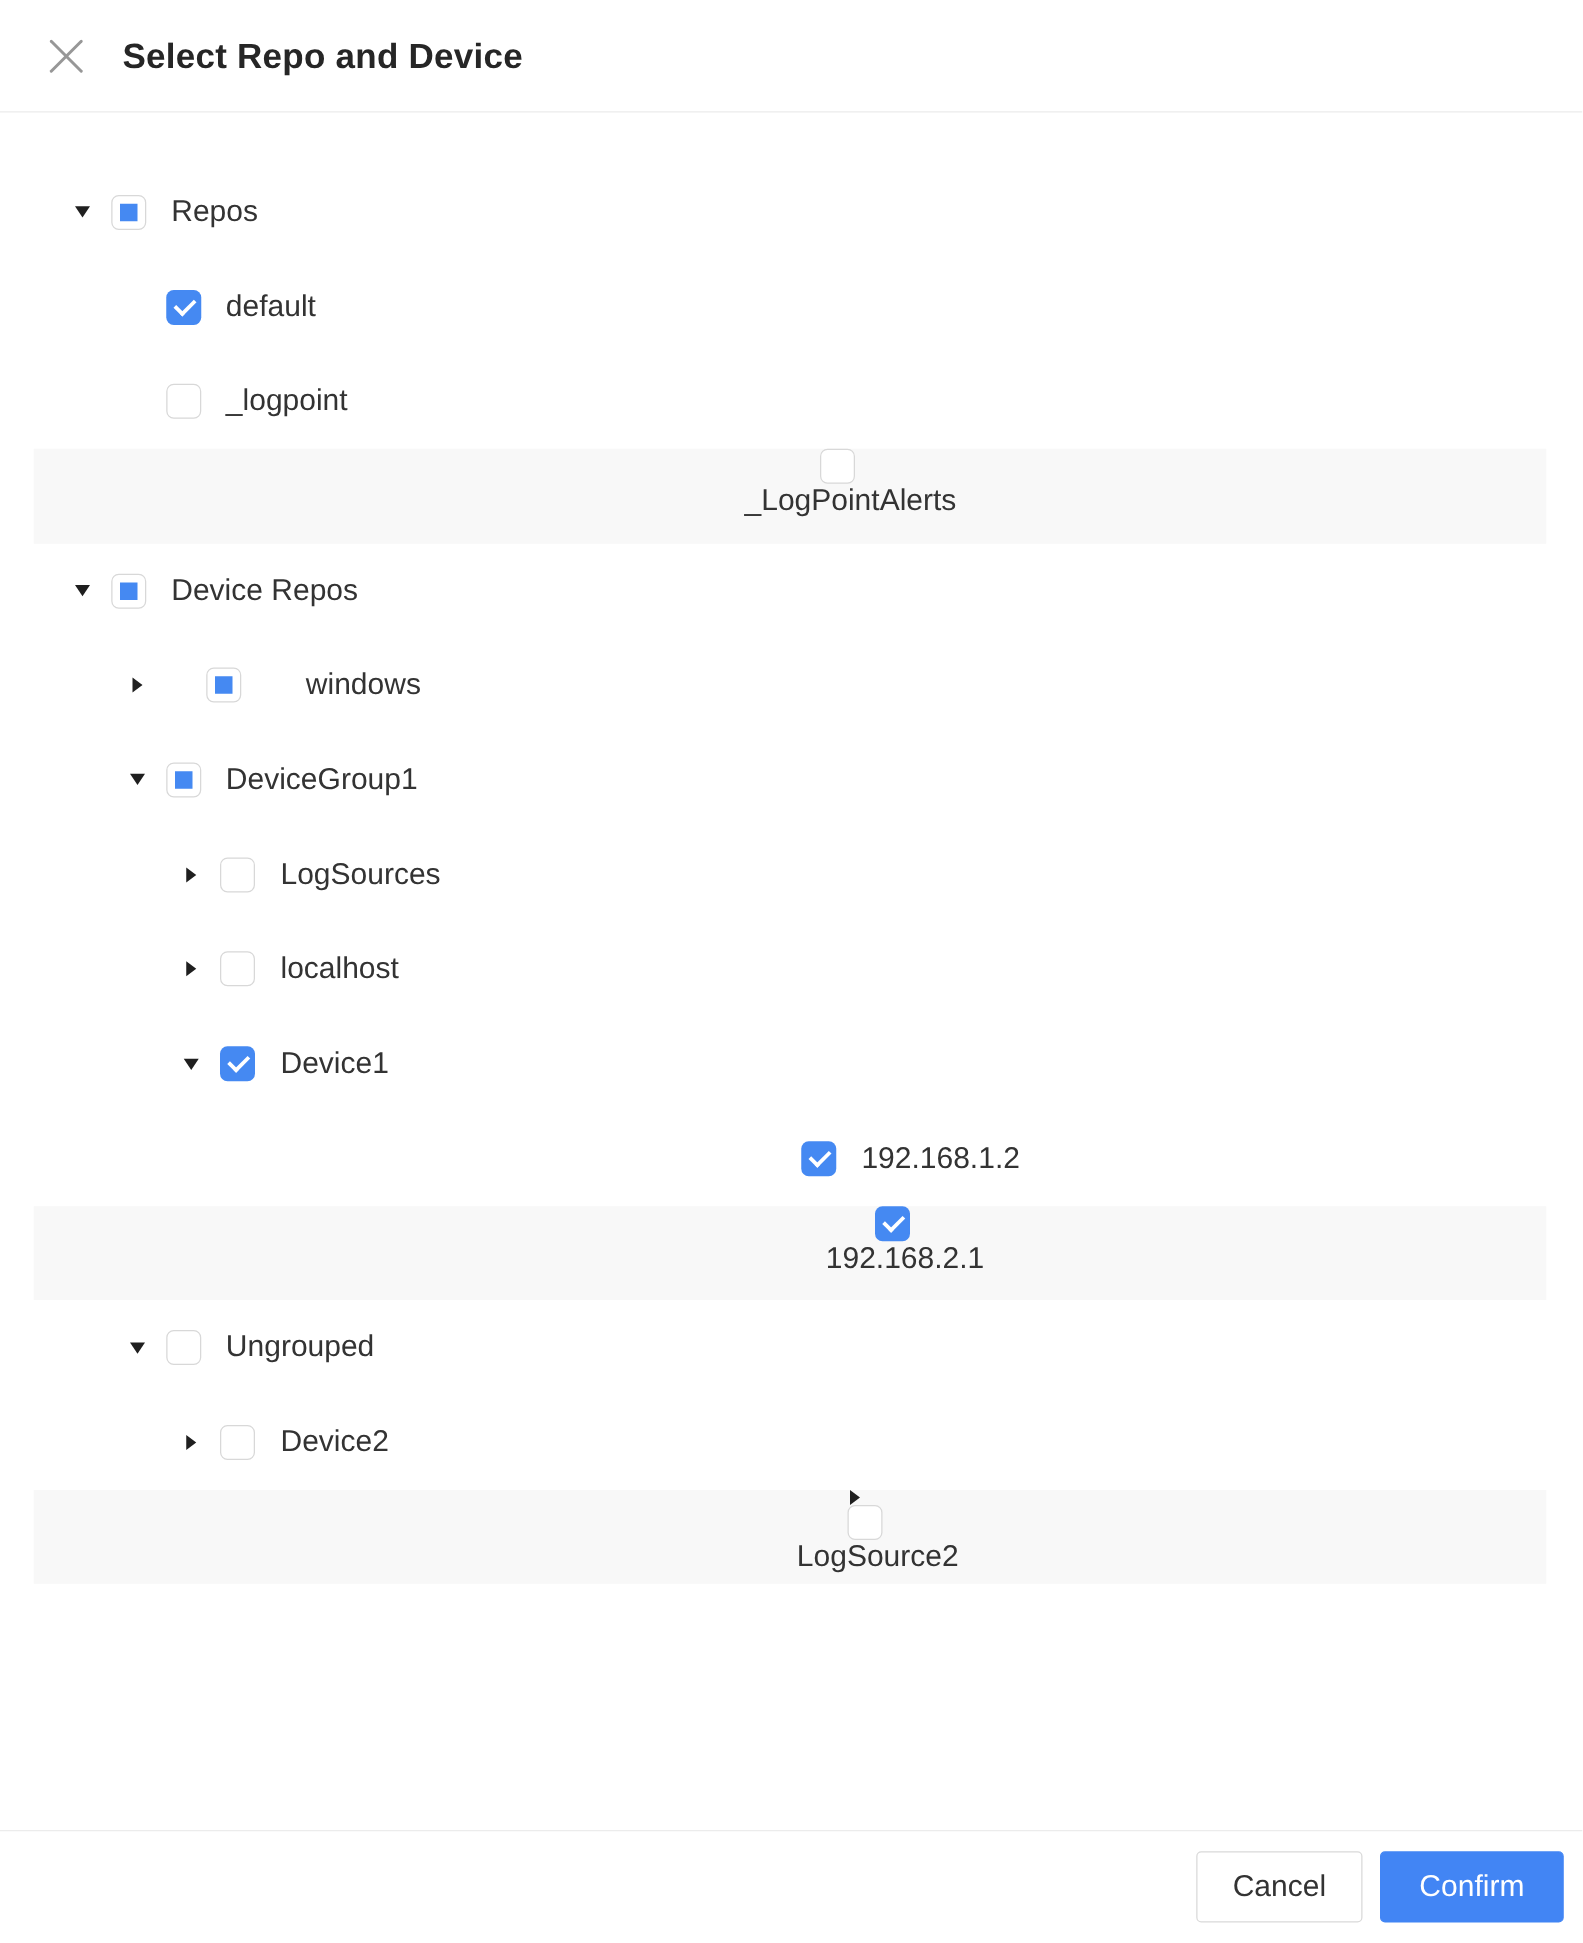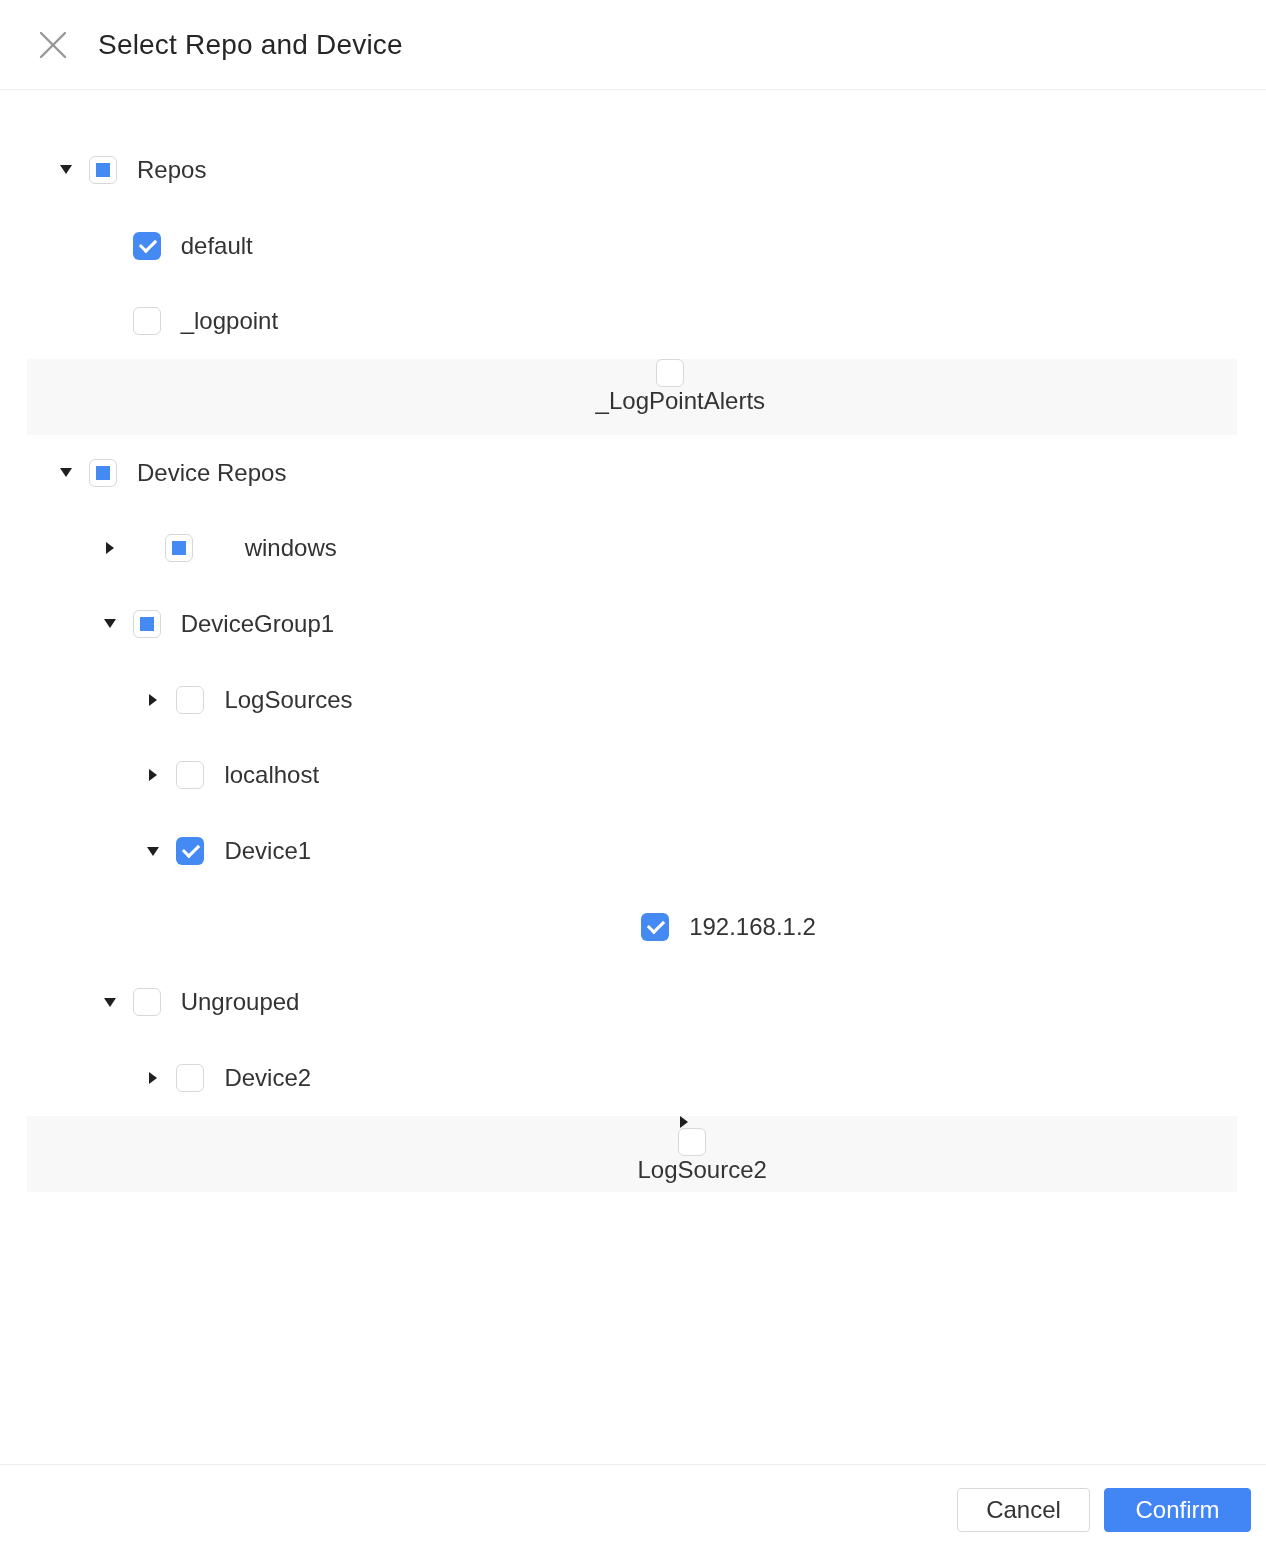--- a/index.html
+++ b/index.html
@@ -38,21 +38,21 @@
     width: 30px;
     height: 30px;
     display: flex;
     align-items: center;
     justify-content: center;
     cursor: pointer;
   }
   .modal-title {
     margin-left: 30px;
     font-size: 28px;
-    font-weight: 400;
+    font-weight: 700;
     color: var(--title);
     letter-spacing: 0.2px;
   }
 
   
   .tree {
     margin-top: 42px;
     flex-shrink: 0;
   }
   .row {
@@ -128,21 +128,21 @@
     height: 90px;
     flex-shrink: 0;
     border-top: 1px solid var(--divider);
     display: flex;
     align-items: center;
     justify-content: flex-end;
     padding-right: 15px;
     gap: 14px;
   }
   .btn {
-    height: 44px;
+    height: 57px;
     border-radius: 4px;
     font-size: 24px;
     display: flex;
     align-items: center;
     justify-content: center;
     cursor: pointer;
     font-family: "Liberation Sans", sans-serif;
   }
   .btn.cancel {
     width: 133px;
@@ -233,20 +233,25 @@
         <span class="tri down"></span>
       </span>
       <span class="cb checked"></span>
       <span class="lab">Device1</span>
     </div>
     <div class="row" style="padding-left: 164.1px; justify-content: center;">
       <span class="caret-slot"></span>
       <span class="cb checked"></span>
       <span class="lab">192.168.1.2</span>
     </div>
+    <div class="row hl" style="padding-left: 164.1px;">
+      <span class="caret-slot"></span>
+      <span class="cb checked"></span>
+      <span class="lab">192.168.2.1</span>
+    </div>
     <div class="row" style="padding-left: 76.7px;">
       <span class="caret-slot">
         <span class="tri down"></span>
       </span>
       <span class="cb unchecked"></span>
       <span class="lab">Ungrouped</span>
     </div>
     <div class="row" style="padding-left: 120.4px;">
       <span class="caret-slot">
         <span class="tri right"></span>

